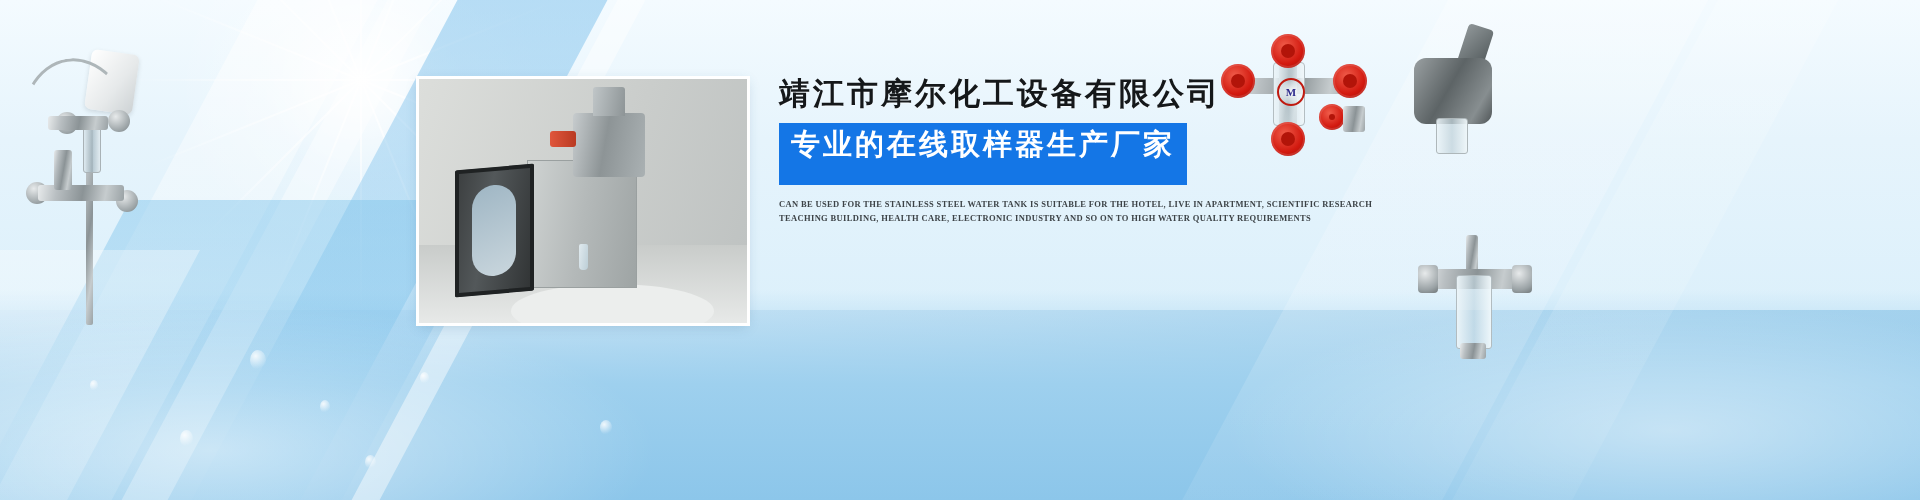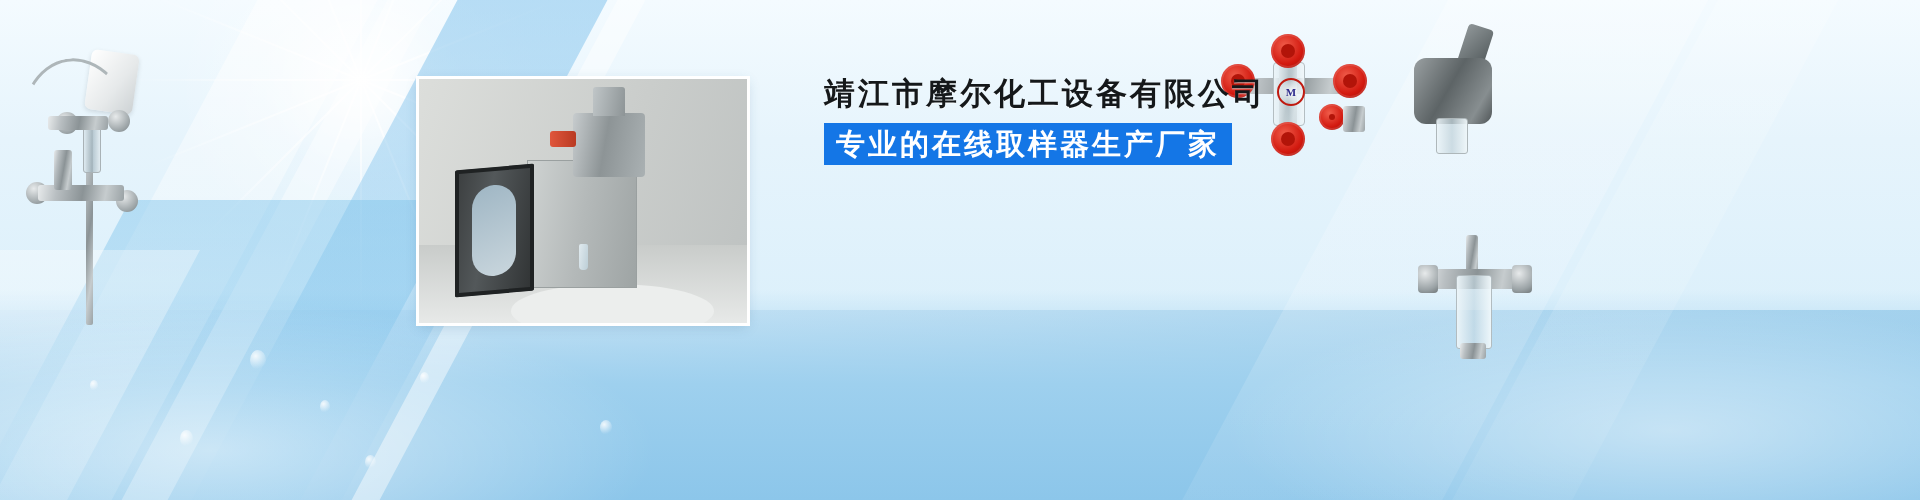--- a/index.html
+++ b/index.html
@@ -139,21 +139,21 @@
     background:linear-gradient(120deg,#8f9698,#50585a);}
   .grey-btm{position:absolute;left:36px;top:86px;width:30px;height:34px;border-radius:3px;
     background:linear-gradient(90deg,rgba(235,244,248,.9),rgba(190,208,216,.7),rgba(238,246,249,.95));border:1px solid #aeb7ba;}
 
   
   .eq-br{left:1418px;top:235px;width:120px;height:150px;}
   .br-glass{position:absolute;left:38px;top:40px;width:34px;height:72px;border-radius:3px;
     background:linear-gradient(90deg,rgba(236,245,249,.95),rgba(196,216,226,.65),rgba(240,248,251,.95));border:1px solid #b2bcc0;}
 
   
-  .textblock{position:absolute;left:824px;top:78px;width:660px;}
+  .textblock{position:absolute;left:779px;top:78px;width:660px;}
   .company{
     font-family:"Liberation Serif", serif;
     font-size:31px;
     font-weight:700;
     letter-spacing:3px;
     color:#15181a;
     line-height:1;
     white-space:nowrap;
     text-shadow:0 1px 1px rgba(255,255,255,.65);
   }
@@ -161,21 +161,21 @@
     display:inline-block;
     background:#1476e6;
     color:#ffffff;
     font-weight:700;
     white-space:nowrap;
   }
   .tagline{
     margin-top:14px;
     font-size:29px;
     letter-spacing:3px;
-    padding:7px 12px 6px 12px;
+    padding:7px 12px 26px 12px;
     line-height:1;
   }
   .subline{
     margin-top:13px;
     font-size:21px;
     letter-spacing:1px;
     color:#16191b;
     line-height:1;
     white-space:nowrap;
     padding-left:3px;
@@ -314,16 +314,17 @@
     <div class="metal" style="position:absolute;left:6px;top:34px;width:100px;height:20px;border-radius:4px;"></div>
     <div class="flange metal" style="left:0px;top:30px;width:20px;height:28px;border-radius:4px;"></div>
     <div class="flange metal" style="left:94px;top:30px;width:20px;height:28px;border-radius:4px;"></div>
     <div class="br-glass"></div>
     <div class="metal" style="position:absolute;left:42px;top:108px;width:26px;height:16px;border-radius:3px;"></div>
   </div>
 
   <div class="textblock">
     <div class="company">靖江市摩尔化工设备有限公司</div>
     <div class="hl-bar tagline">专业的在线取样器生产厂家</div>
+    <div class="engtext">CAN BE USED FOR THE STAINLESS STEEL WATER TANK IS SUITABLE FOR THE HOTEL, LIVE IN APARTMENT, SCIENTIFIC RESEARCH TEACHING BUILDING, HEALTH CARE, ELECTRONIC INDUSTRY AND SO ON TO HIGH WATER QUALITY REQUIREMENTS</div>
   </div>
 
 
 </div>
 
 </body></html>

